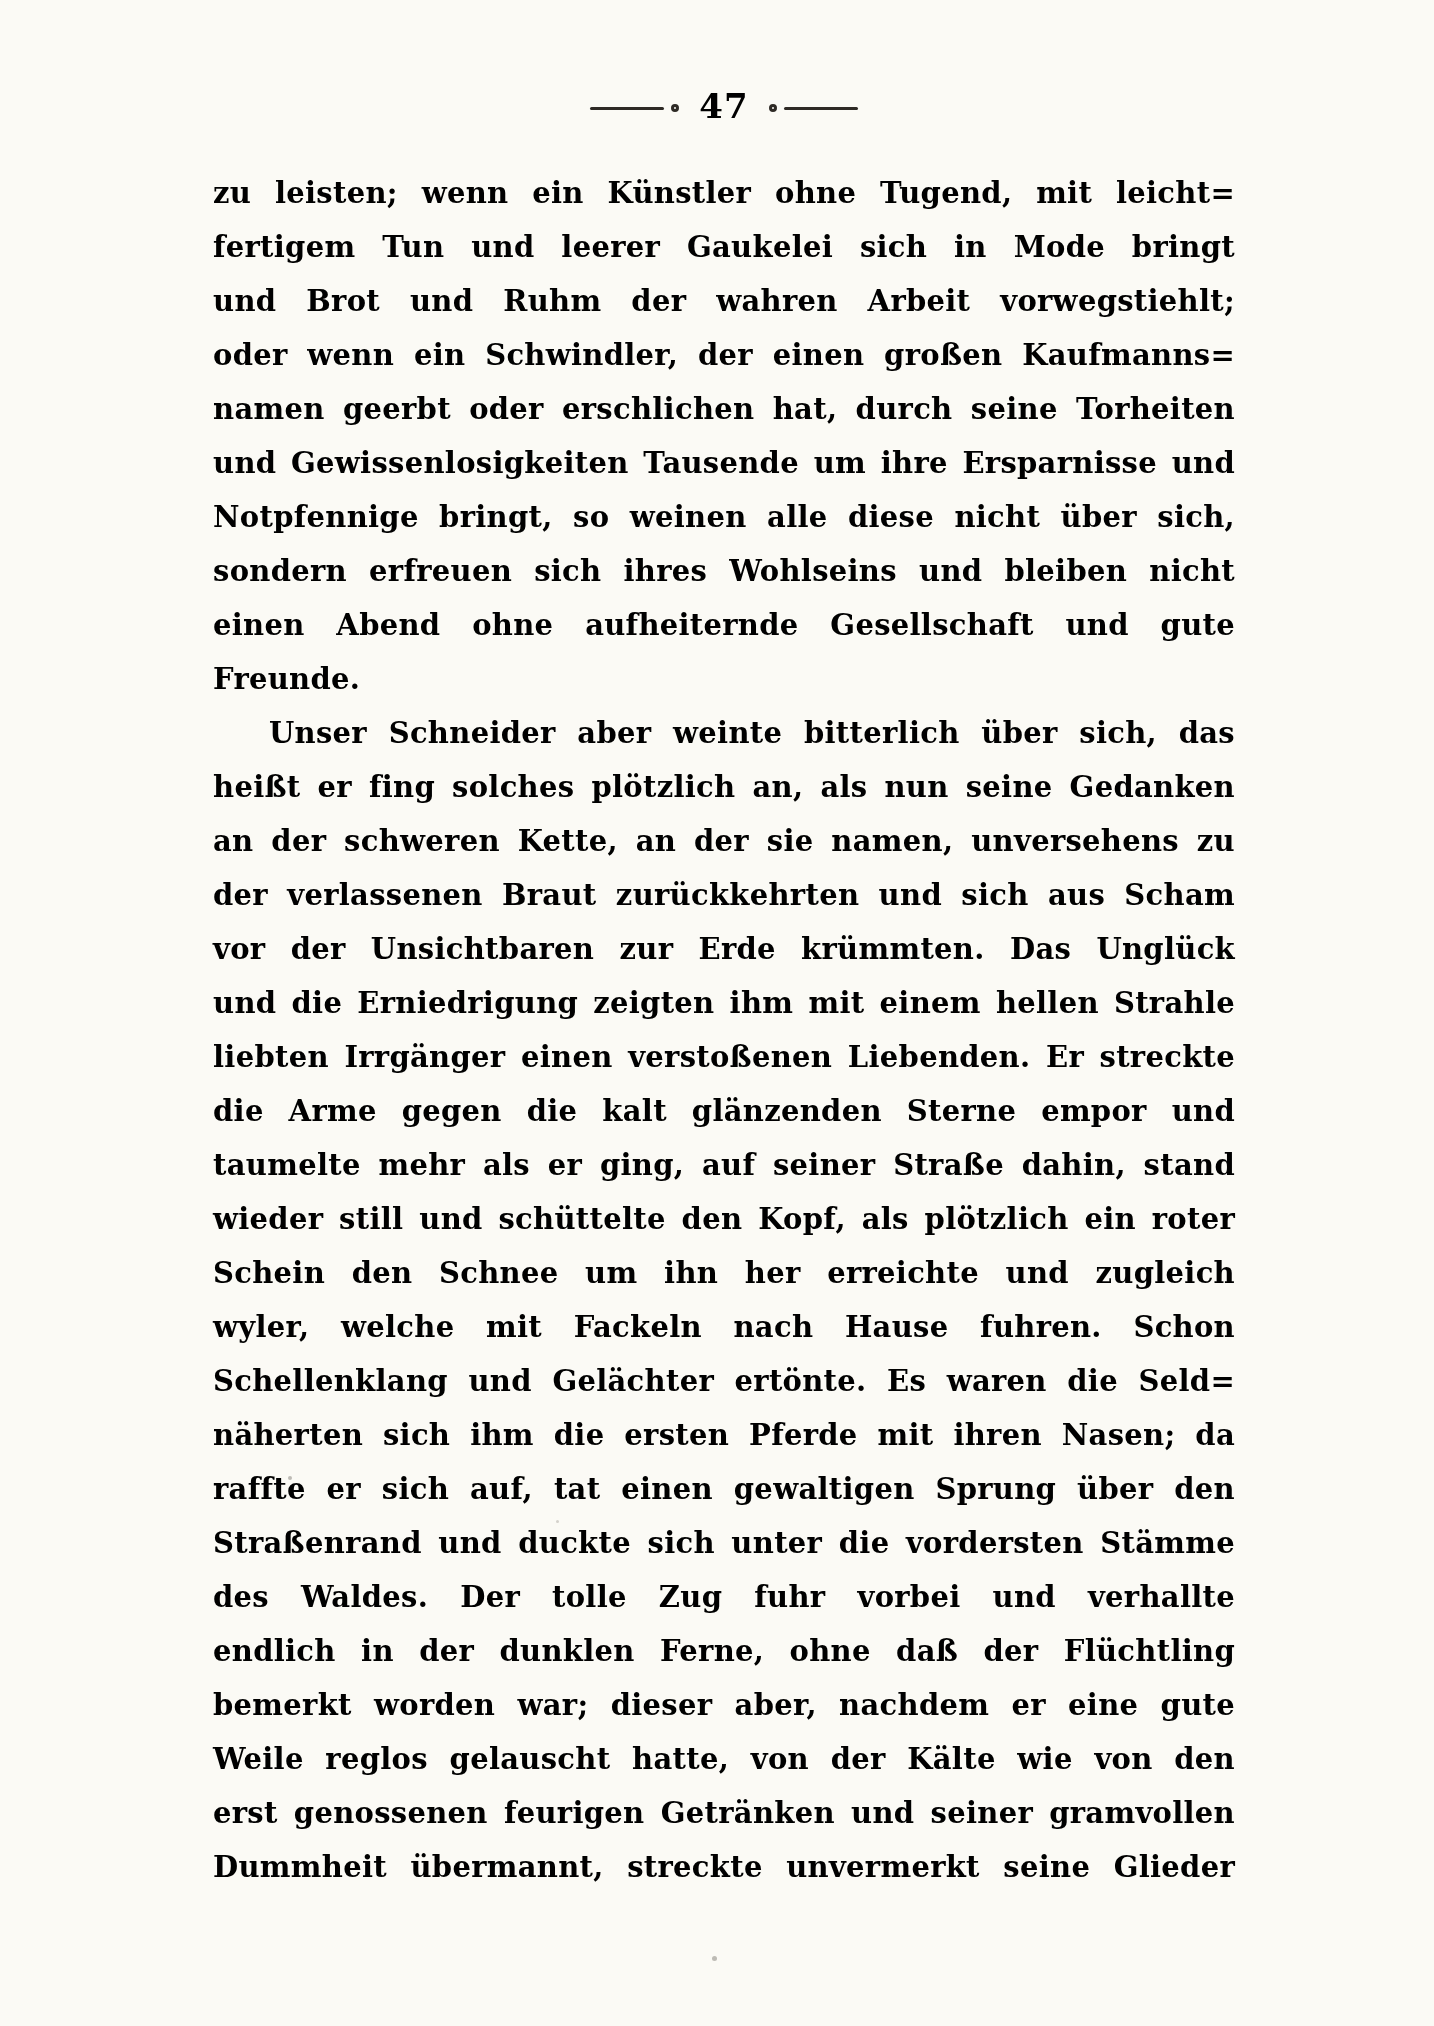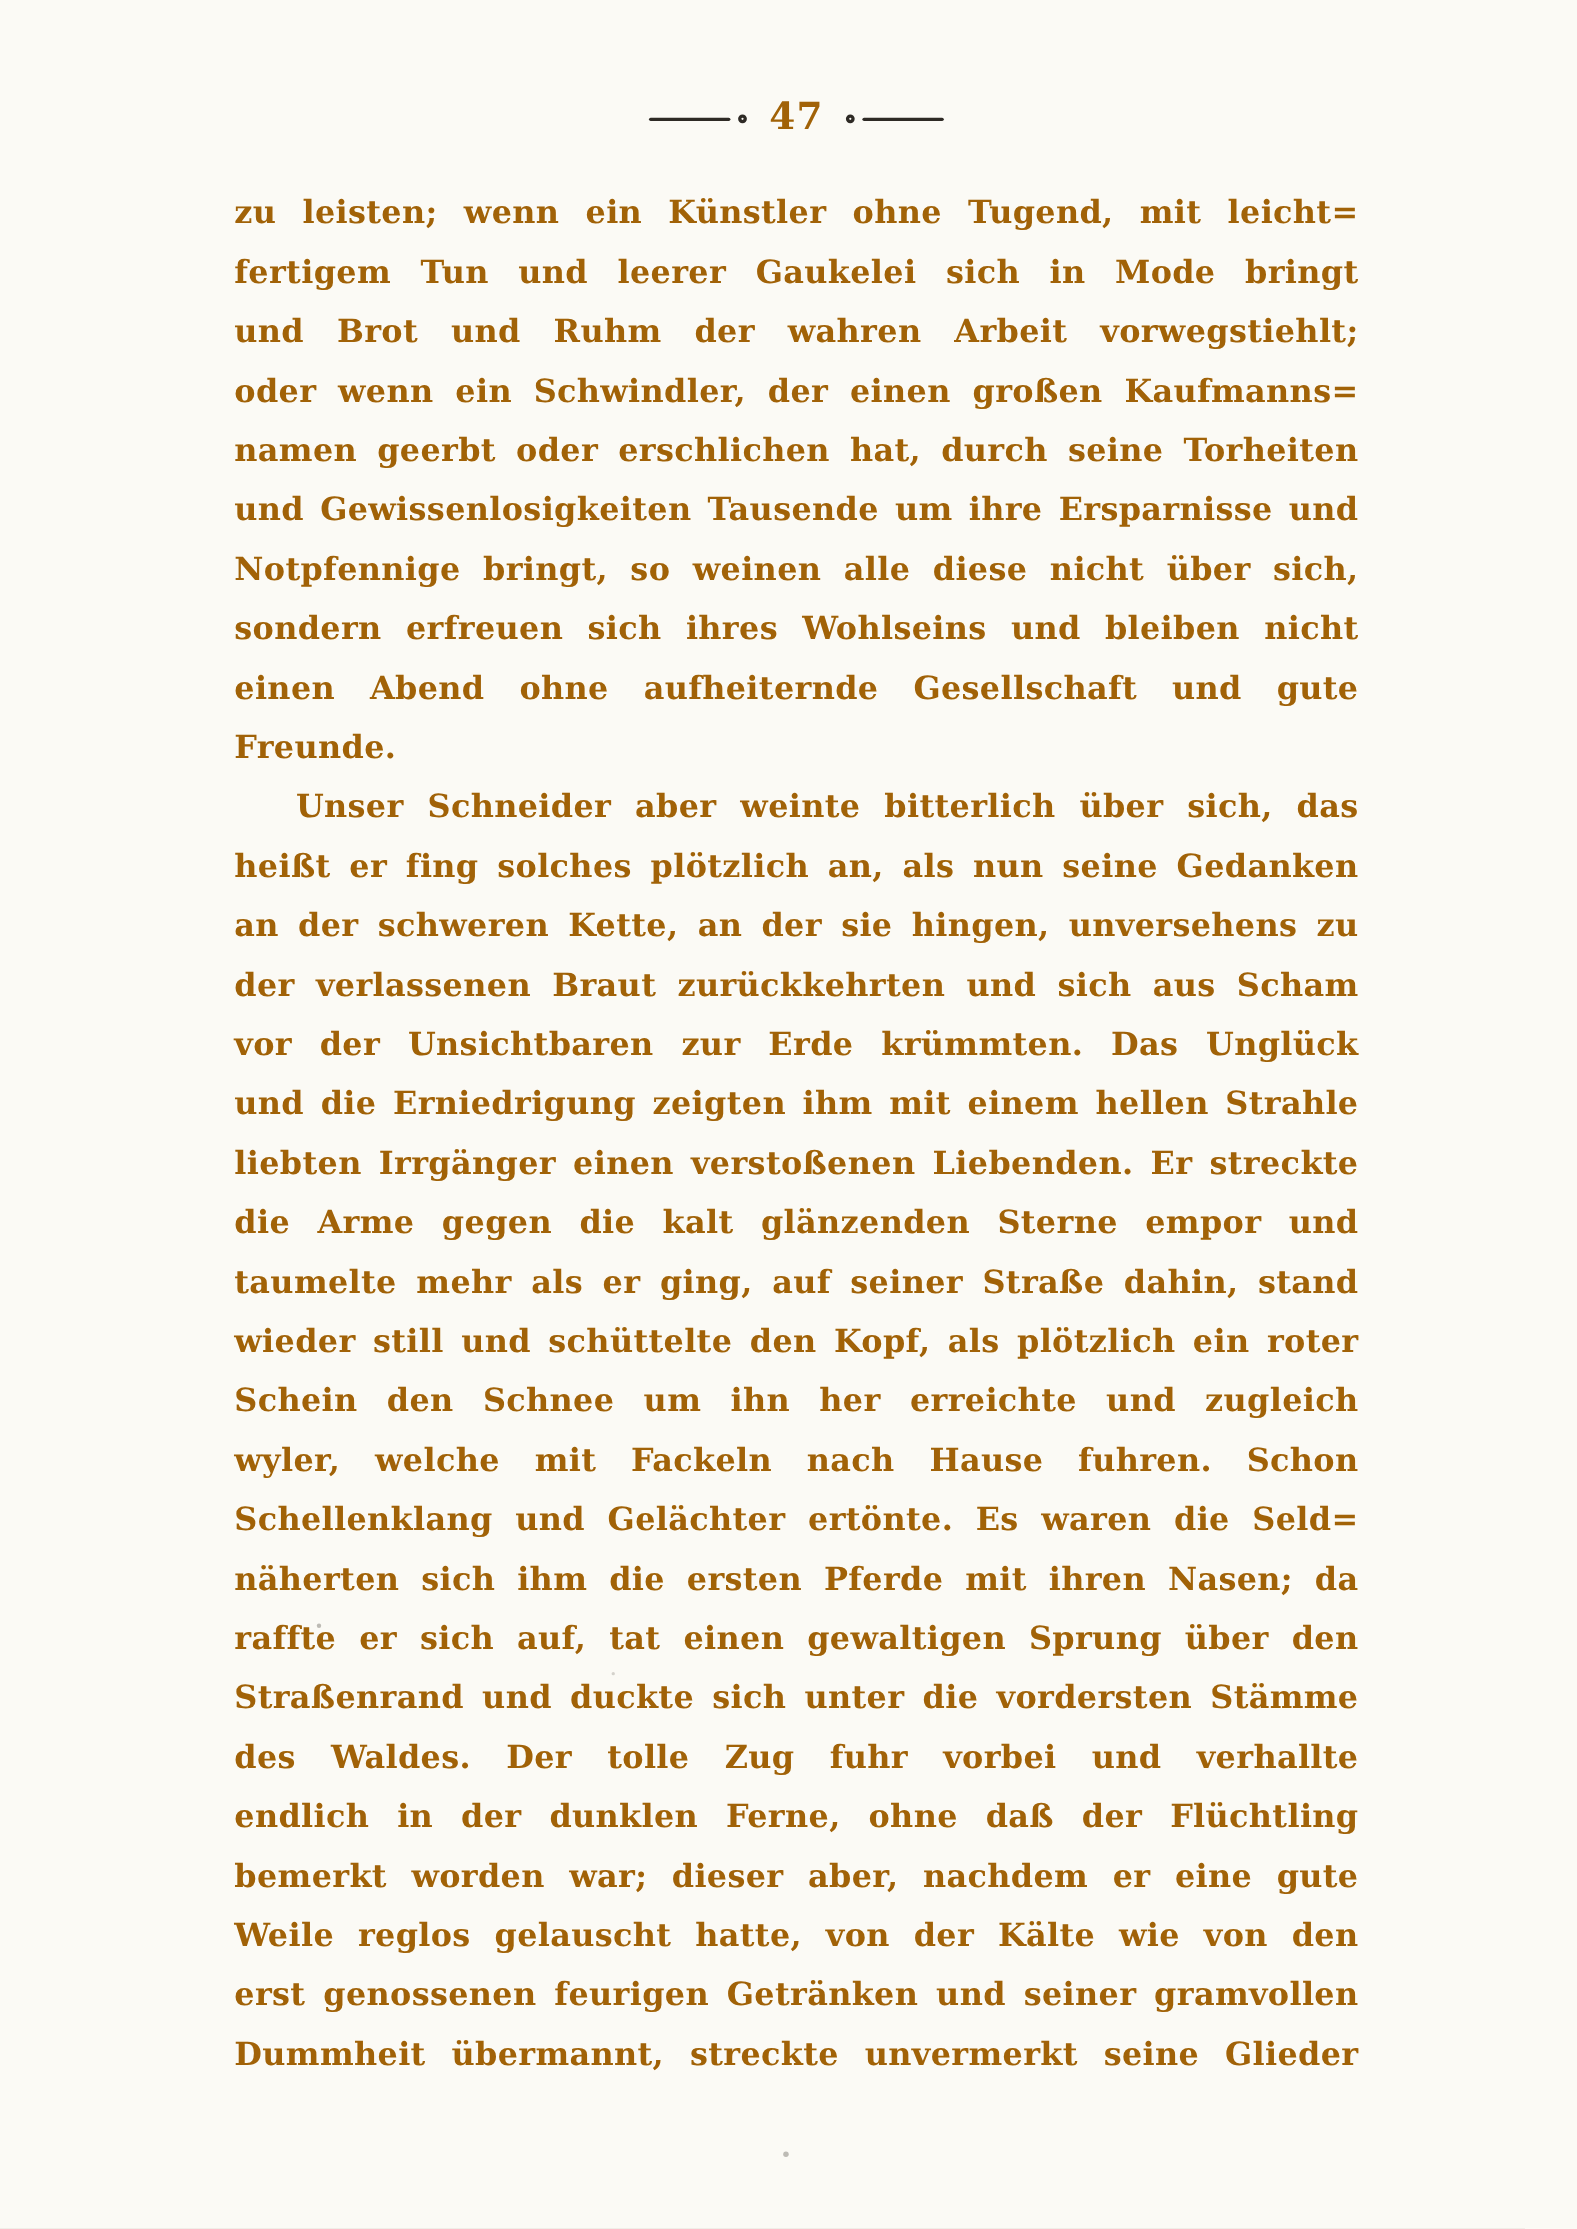--- a/index.html
+++ b/index.html
@@ -7,21 +7,21 @@
     padding: 0;
     background: #e8e6e0;
   }
   .page {
     position: relative;
     width: 1434px;
     height: 2026px;
     background: #fbfaf5;
     overflow: hidden;
     font-family: "DejaVu Serif", "Liberation Serif", serif;
-    color: #a16207;
+    color: #000000;
   }
   
   .page-header {
     position: absolute;
     top: 84px;
     left: 213px;
     width: 1022px;
     height: 48px;
     display: flex;
     align-items: center;
@@ -116,21 +116,21 @@
         <div class="line">namen geerbt oder erschlichen hat, durch seine Torheiten</div>
         <div class="line">und Gewissenlosigkeiten Tausende um ihre Ersparnisse und</div>
         <div class="line">Notpfennige bringt, so weinen alle diese nicht über sich,</div>
         <div class="line">sondern erfreuen sich ihres Wohlseins und bleiben nicht</div>
         <div class="line">einen Abend ohne aufheiternde Gesellschaft und gute</div>
         <div class="line end">Freunde.</div>
       </div>
       <div class="paragraph">
         <div class="line indent">Unser Schneider aber weinte bitterlich über sich, das</div>
         <div class="line">heißt er fing solches plötzlich an, als nun seine Gedanken</div>
-        <div class="line">an der schweren Kette, an der sie hingen, unversehens zu</div>
+        <div class="line">an der schweren Kette, an der sie namen, unversehens zu</div>
         <div class="line">der verlassenen Braut zurückkehrten und sich aus Scham</div>
         <div class="line">vor der Unsichtbaren zur Erde krümmten. Das Unglück</div>
         <div class="line">und die Erniedrigung zeigten ihm mit einem hellen Strahle</div>
         <div class="line">liebten Irrgänger einen verstoßenen Liebenden. Er streckte</div>
         <div class="line">die Arme gegen die kalt glänzenden Sterne empor und</div>
         <div class="line">taumelte mehr als er ging, auf seiner Straße dahin, stand</div>
         <div class="line">wieder still und schüttelte den Kopf, als plötzlich ein roter</div>
         <div class="line">Schein den Schnee um ihn her erreichte und zugleich</div>
         <div class="line">wyler, welche mit Fackeln nach Hause fuhren. Schon</div>
         <div class="line">Schellenklang und Gelächter ertönte. Es waren die Seld=</div>

